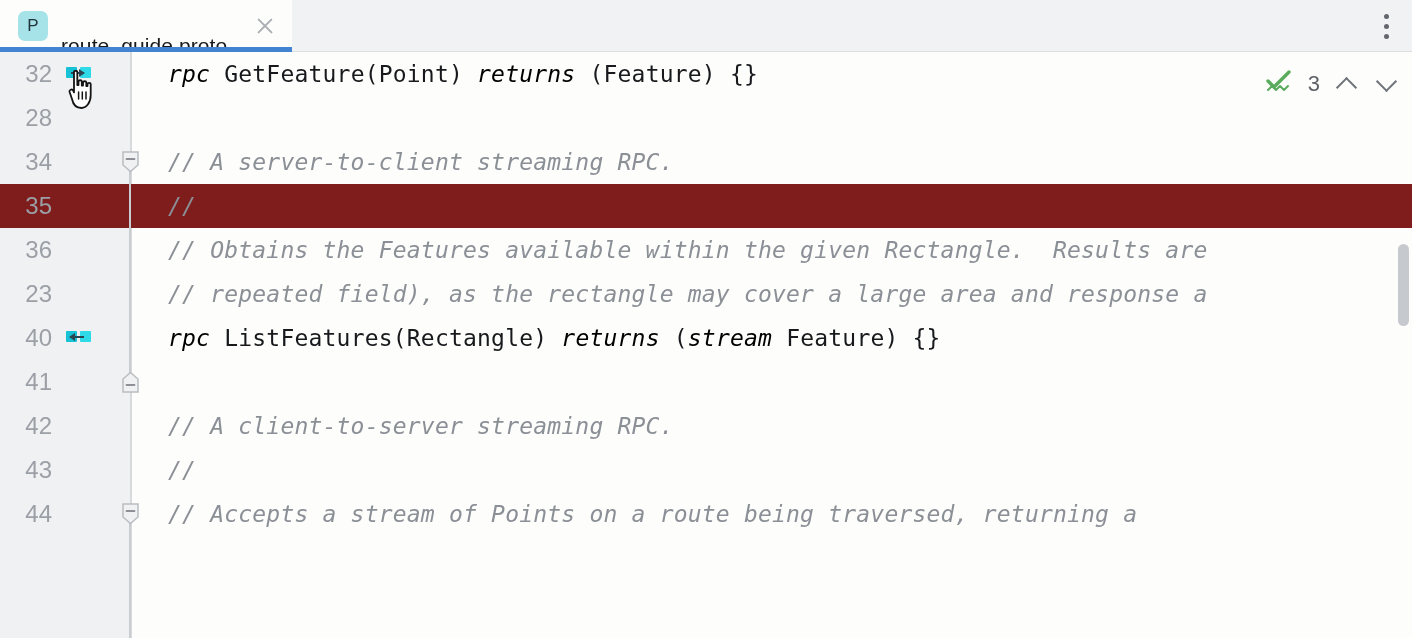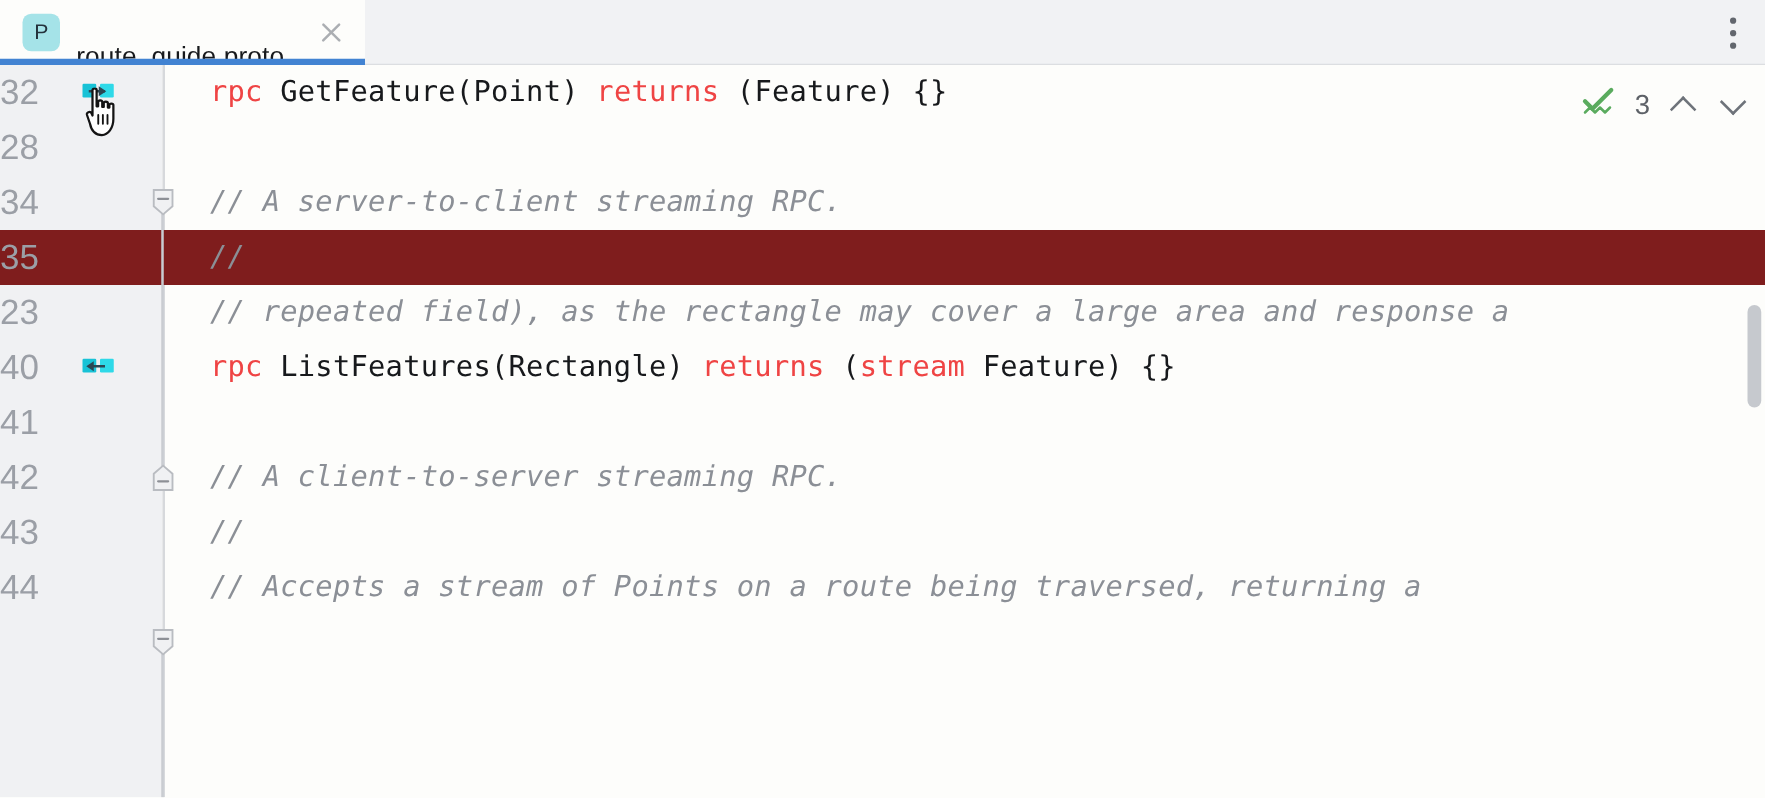--- a/index.html
+++ b/index.html
@@ -153,24 +153,25 @@
   .line {
     position: relative;
     height: 44px;
     display: flex;
     align-items: center;
   }
   .line.caret-line { background: #7f1d1d; }
 
   .lnum {
     width: 58px;
+    text-align: right;
     padding-right: 6px;
     box-sizing: border-box;
     font-family: "Liberation Sans", sans-serif;
-    font-size: 28px;
+    font-size: 24px;
     color: #9b9fa6;
     flex: 0 0 auto;
     user-select: none;
   }
 
   .gutter-icons {
     width: 68px;
     flex: 0 0 auto;
     position: relative;
     height: 44px;
@@ -181,21 +182,21 @@
     padding-left: 42px;
     box-sizing: border-box;
     font-family: "DejaVu Sans Mono", monospace;
     font-size: 23px;
     line-height: 44px;
     white-space: pre;
     color: #1b1d21;
     letter-spacing: 0.2px;
   }
 
-  .kw      { color: #ef4444; }
+  .kw      { color: #000000; font-style: italic; }
   .cmt     { color: #8b8f96; font-style: italic; }
   .plain   { color: #17191c; }
 
   
   .rpc-icon {
     position: absolute;
     left: 8px;
     top: 12px;
     width: 24px;
     height: 18px;
@@ -364,20 +365,25 @@
         </div>
         <div class="line">
           <div class="lnum">34</div>
           <div class="gutter-icons"></div>
           <div class="code"><span class="cmt">// A server-to-client streaming RPC.</span></div>
         </div>
         <div class="line caret-line">
           <div class="lnum">35</div>
           <div class="gutter-icons"></div>
           <div class="code"><span class="cmt">//</span></div>
+        </div>
+        <div class="line">
+          <div class="lnum">36</div>
+          <div class="gutter-icons"></div>
+          <div class="code"><span class="cmt">// Obtains the Features available within the given Rectangle.  Results are</span></div>
         </div>
         <div class="line">
           <div class="lnum">23</div>
           <div class="gutter-icons"></div>
           <div class="code"><span class="cmt">// repeated field), as the rectangle may cover a large area and response a</span></div>
         </div>
         <div class="line">
           <div class="lnum">40</div>
           <div class="gutter-icons">
             <span class="rpc-icon streaming">

